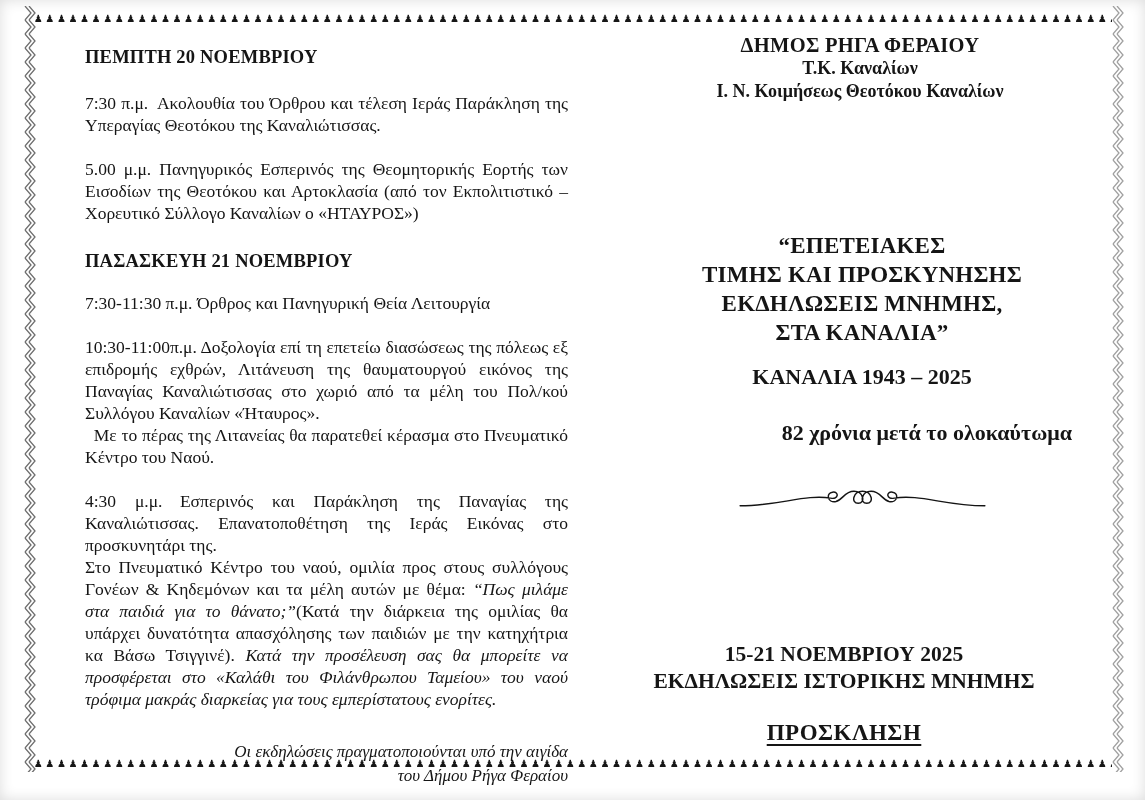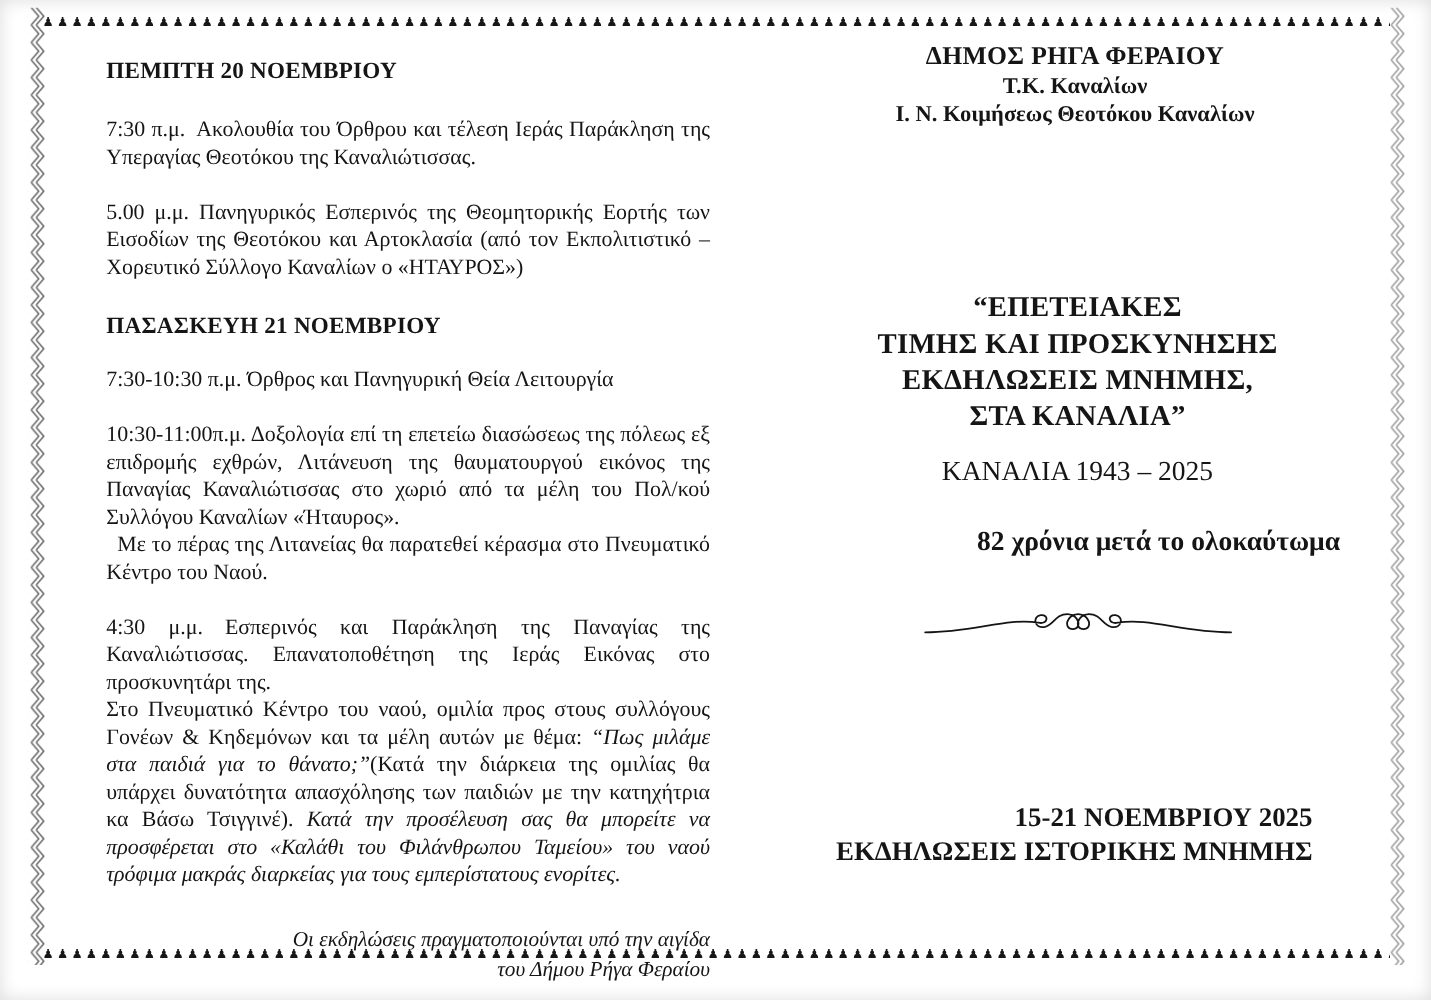--- a/index.html
+++ b/index.html
@@ -46,25 +46,25 @@
   .col-right{position:absolute;left:0;top:0;width:1145px;height:596px;pointer-events:none;}
   .org{position:absolute;left:650px;top:33px;width:420px;text-align:center;font-weight:bold;}
   .org .org-1{font-size:20.5px;line-height:24px;letter-spacing:.3px;}
   .org .org-2{font-size:18px;line-height:23px;}
   .org .org-3{font-size:18px;line-height:23px;}
   .event-title{
     position:absolute;left:652px;top:231px;width:420px;text-align:center;
     font-weight:bold;font-size:23px;line-height:29px;letter-spacing:.2px;
   }
   .anniv{position:absolute;left:652px;top:364px;width:420px;text-align:center;
-    font-weight:normal;font-size:22px;}
+    font-weight:bold;font-size:22px;}
   .tagline{position:absolute;left:652px;top:420px;width:420px;text-align:right;
     font-weight:bold;font-size:22px;}
   .flourish{position:absolute;left:735px;top:478px;width:255px;height:42px;}
-  .dates{position:absolute;left:638px;top:641px;width:412px;text-align:right;
+  .dates{position:absolute;left:638px;top:641px;width:412px;text-align:center;
     font-weight:bold;font-size:21.5px;line-height:27px;}
   .invitation{position:absolute;left:638px;top:720px;width:412px;text-align:center;
     font-weight:bold;font-size:23px;letter-spacing:.5px;}
   .invitation span{text-decoration:underline;text-underline-offset:4px;}
 </style>
 </head>
 <body>
 
 <div class="page">
 
@@ -93,21 +93,21 @@
 
   <div class="col-left">
     <h2>ΠΕΜΠΤΗ 20 ΝΟΕΜΒΡΙΟΥ</h2>
 
     <p><span class="b">7:30 π.μ.</span><span> Ακολουθία του Όρθρου και τέλεση Ιεράς Παράκληση της Υπεραγίας Θεοτόκου της Καναλιώτισσας.</span></p>
 
     <p class="tight"><span class="b">5.00 μ.μ.</span><span> Πανηγυρικός Εσπερινός της Θεομητορικής Εορτής των Εισοδίων της Θεοτόκου και Αρτοκλασία (από τον Εκπολιτιστικό – Χορευτικό Σύλλογο Καναλίων ο «ΗΤΑΥΡΟΣ»)</span></p>
 
     <h2 class="second">ΠΑΣΑΣΚΕΥΗ 21 ΝΟΕΜΒΡΙΟΥ</h2>
 
-    <p><span class="b">7:30-10:30 π.μ.</span><span> Όρθρος και Πανηγυρική Θεία Λειτουργία</span></p>
+    <p><span class="b">7:30-11:30 π.μ.</span><span> Όρθρος και Πανηγυρική Θεία Λειτουργία</span></p>
 
     <p class="tight"><span class="b">10:30-11:00π.μ.</span><span> Δοξολογία επί τη επετείω διασώσεως της πόλεως εξ επιδρομής εχθρών, Λιτάνευση της θαυματουργού εικόνος της Παναγίας Καναλιώτισσας  στο χωριό από τα μέλη του </span><span class="b">Πολ/κού Συλλόγου Καναλίων «Ήταυρος»</span><span>.</span></p>
 
     <p><span> Με το πέρας της Λιτανείας θα παρατεθεί κέρασμα στο Πνευματικό Κέντρο του Ναού.</span></p>
 
     <p class="tight"><span class="b">4:30 μ.μ.</span><span>  Εσπερινός και Παράκληση της Παναγίας της Καναλιώτισσας. Επανατοποθέτηση της Ιεράς Εικόνας στο προσκυνητάρι της.</span></p>
 
     <p class="tight"><span>Στο Πνευματικό Κέντρο του ναού, </span><span class="b">ομιλία</span><span> προς στους συλλόγους Γονέων &amp; Κηδεμόνων και τα μέλη αυτών </span><span class="b">με θέμα:</span><span> </span><span class="b i">“Πως μιλάμε στα παιδιά για το θάνατο;”</span><span>(Κατά την διάρκεια της ομιλίας θα υπάρχει δυνατότητα απασχόλησης των παιδιών με την κατηχήτρια κα Βάσω Τσιγγινέ). </span><span class="i">Κατά την προσέλευση σας θα μπορείτε να προσφέρεται στο «Καλάθι του Φιλάνθρωπου Ταμείου» του ναού τρόφιμα μακράς διαρκείας για τους εμπερίστατους ενορίτες.</span></p>
 
     <div class="aegis">
@@ -140,15 +140,18 @@
                C126,21 128,11 139,11 C150,11 153,25 144,25 C135,25 138,11 149,11
                C160,11 163,25 154,25 C145,25 148,11 159,11 C170,11 172,21 180,23
                C190,25 192,13 184,12 C176,11 177,21 186,19 C216,14 246,28 292,28" fill="none" stroke="#141414" stroke-width="1.7" stroke-linecap="round"></path>
     </svg>
 
     <div class="dates">
       <div>15-21 ΝΟΕΜΒΡΙΟΥ 2025</div>
       <div>ΕΚΔΗΛΩΣΕΙΣ ΙΣΤΟΡΙΚΗΣ ΜΝΗΜΗΣ</div>
     </div>
 
+    <div class="invitation">
+      <span>ΠΡΟΣΚΛΗΣΗ</span>
+    </div>
   </div>
 
 </div>
 
 </body></html>

